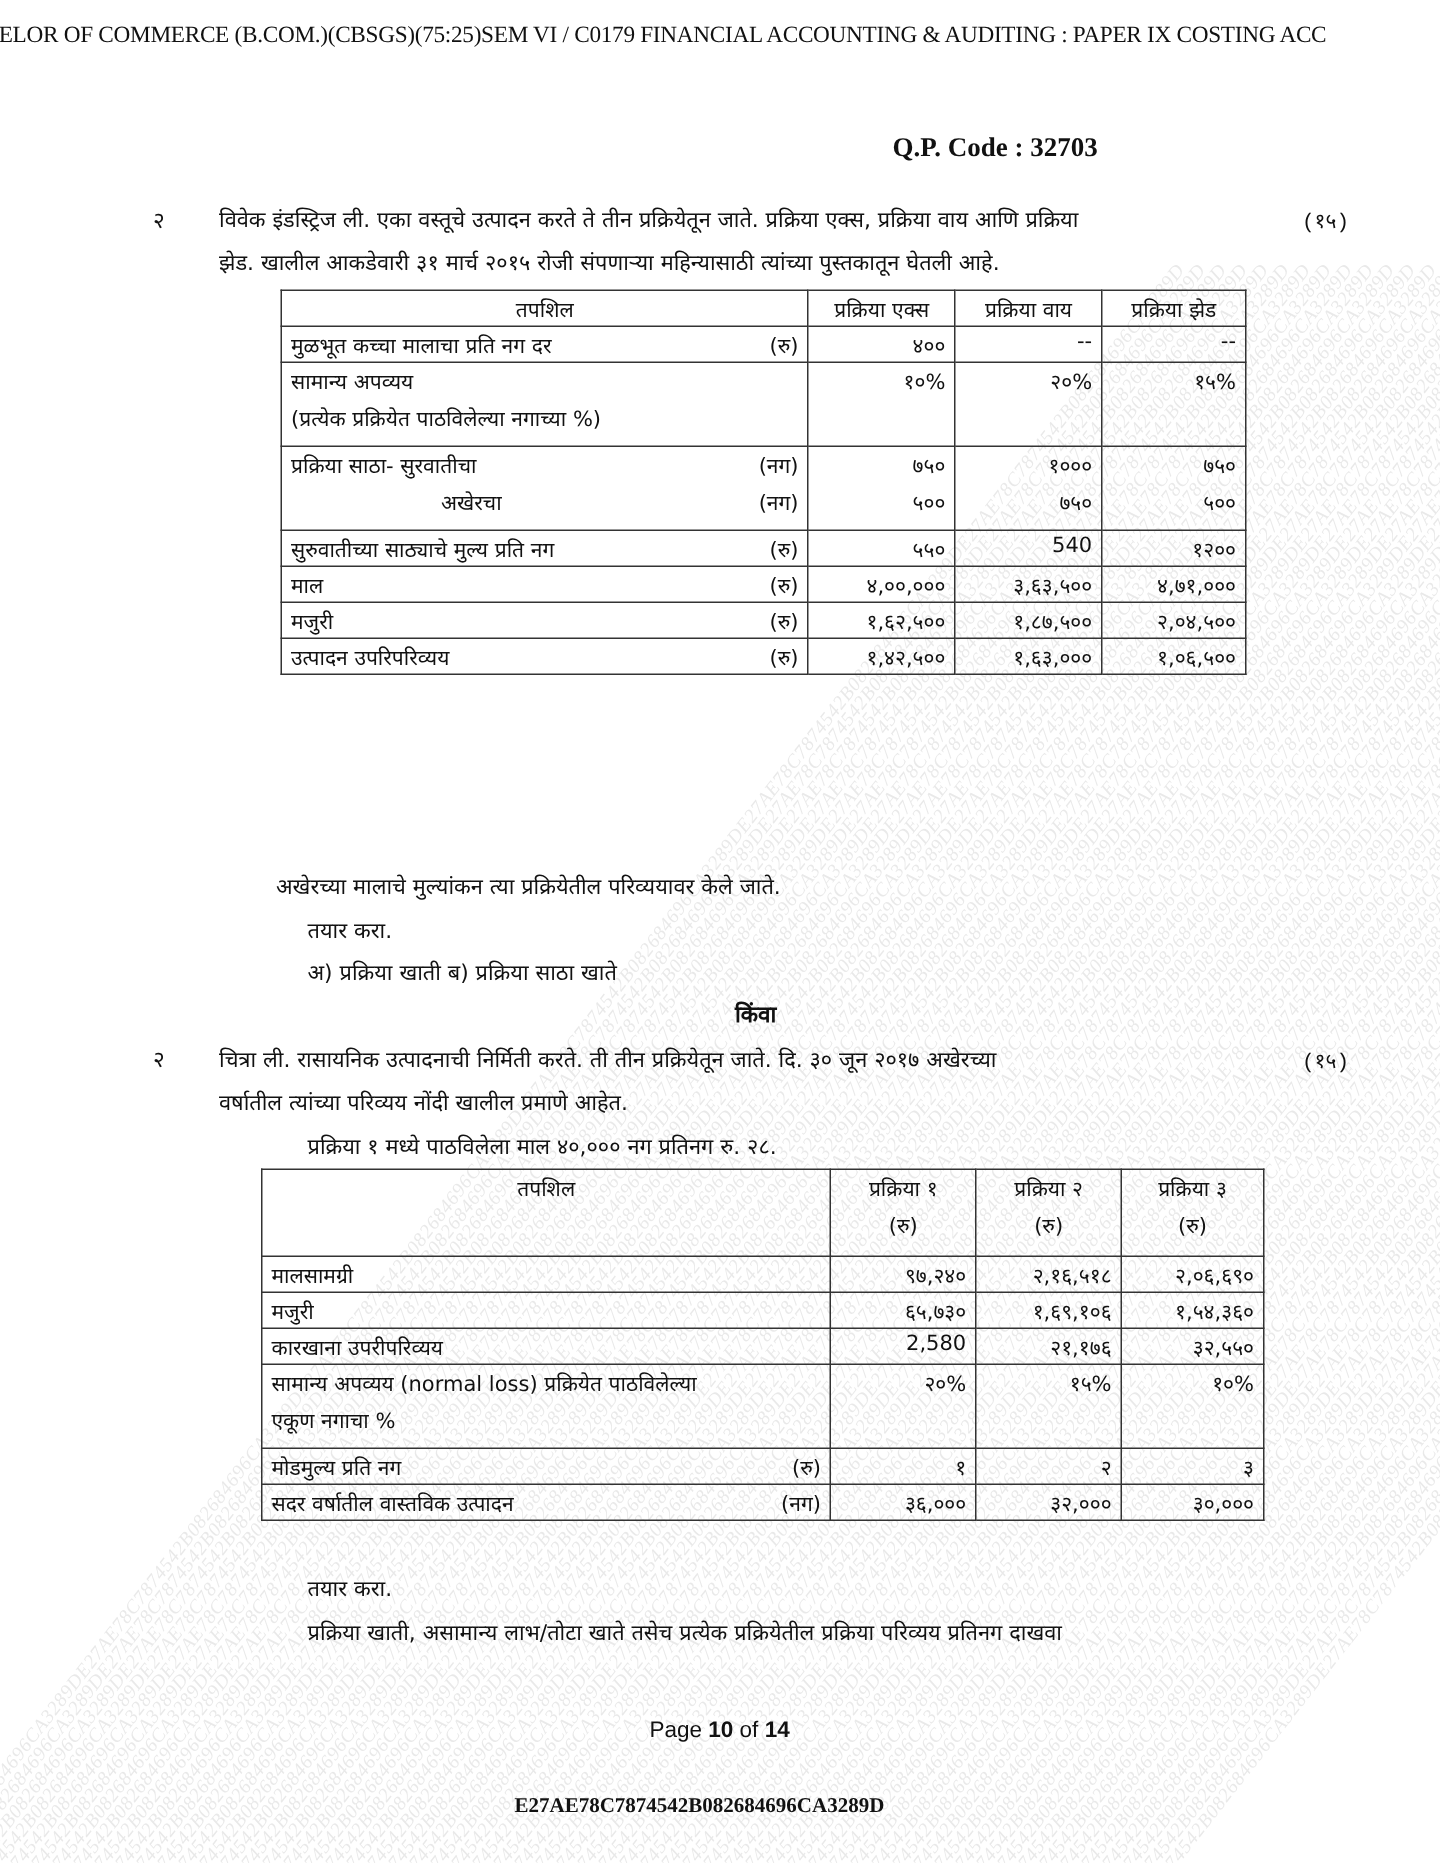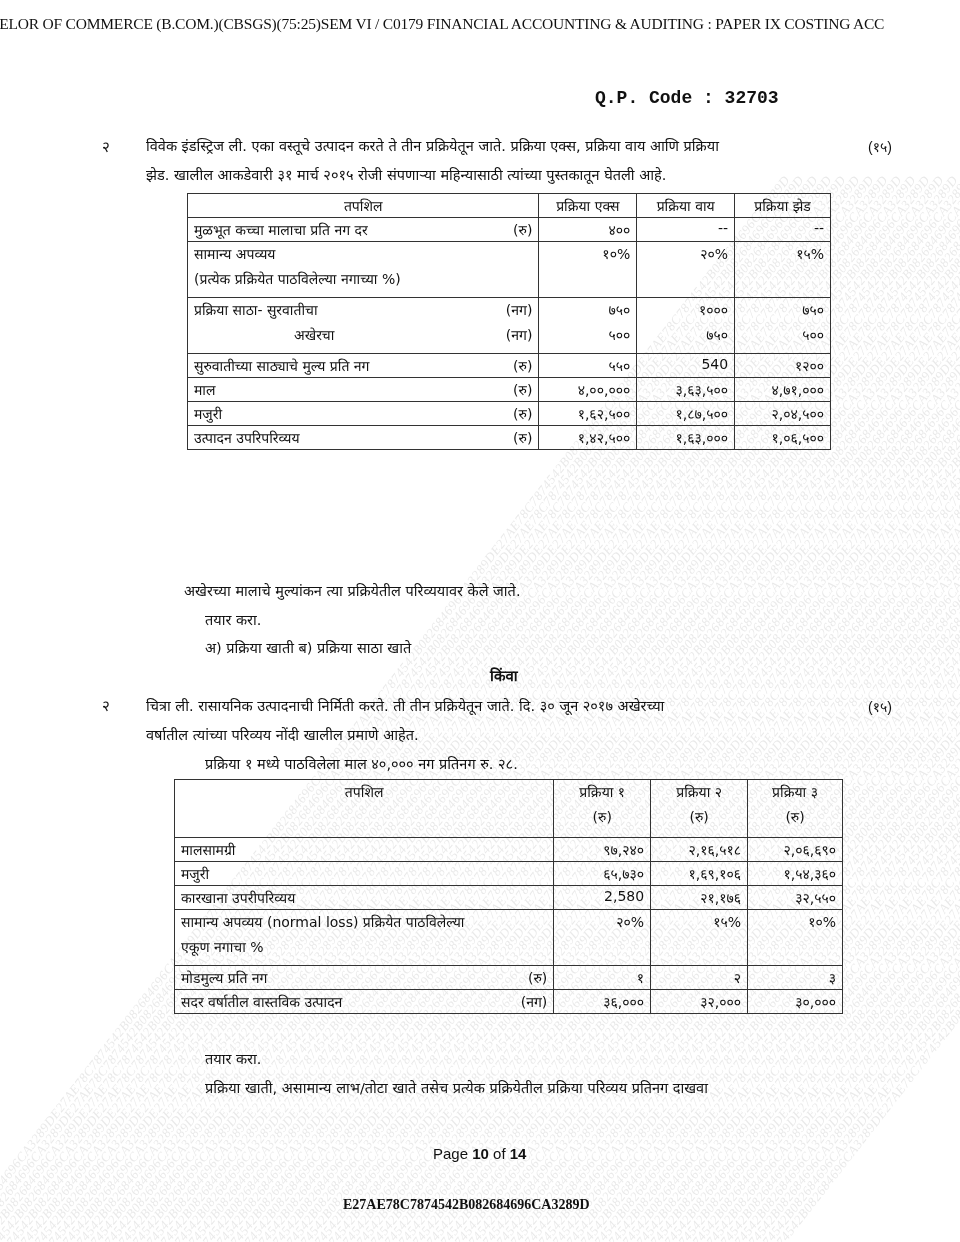--- a/index.html
+++ b/index.html
@@ -11,24 +11,24 @@
     position: absolute; white-space: nowrap; color: rgba(120,120,120,0.16);
     font-family: "Liberation Serif", serif; font-size: 13px; font-style: italic;
     transform-origin: 0 0; transform: rotate(-52deg); letter-spacing: 0.5px;
   }
   .header {
     position: absolute; top: 15px; left: -22px; white-space: nowrap;
     font-family: "Liberation Serif", serif; font-size: 15.5px; letter-spacing: -0.2px;
   }
   .qp-code {
     position: absolute; top: 88px; left: 595px;
-    font-family: Liberation Mono, monospace; font-weight: bold; font-size: 18px;
+    font-family: Liberation Serif, serif; font-weight: bold; font-size: 18px;
   }
   .q-num { position: absolute; font-family: "DejaVu Sans", sans-serif; font-size: 15px; }
-  .marks { position: absolute; font-family: Liberation Sans, sans-serif; font-size: 14px; }
+  .marks { position: absolute; font-family: Liberation Mono, monospace; font-size: 14px; }
   .para { position: absolute; font-family: "DejaVu Sans", sans-serif; font-size: 14.5px; white-space: nowrap; }
   table.t {
     position: absolute; border-collapse: collapse; font-family: "DejaVu Sans", sans-serif; font-size: 14px;
   }
   table.t td, table.t th {
     border: 1px solid #333; padding: 2px 6px; font-weight: normal; vertical-align: top; height: 24px;
     box-sizing: border-box;
   }
   table.t th { text-align: center; }
   table.t td.num { text-align: right; }

